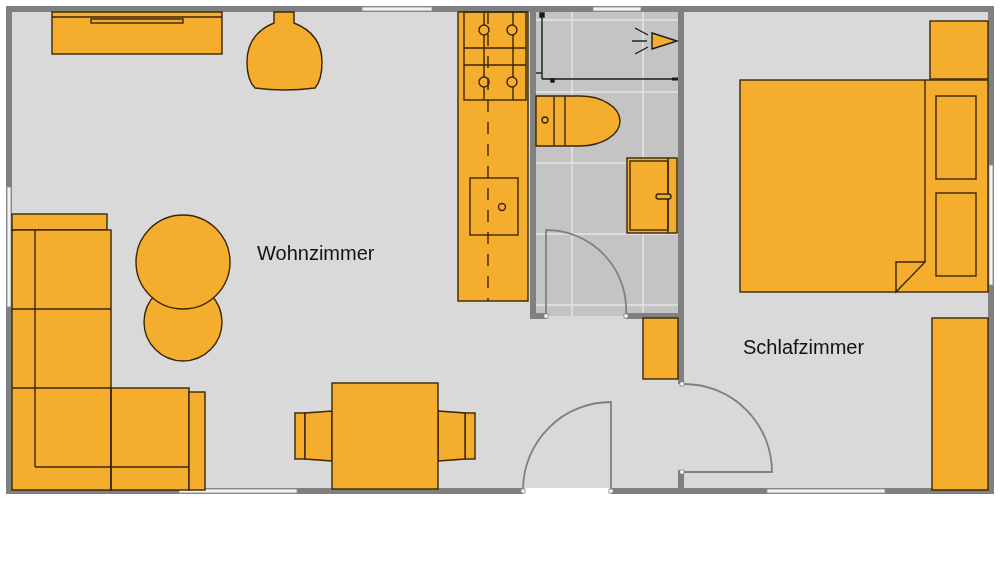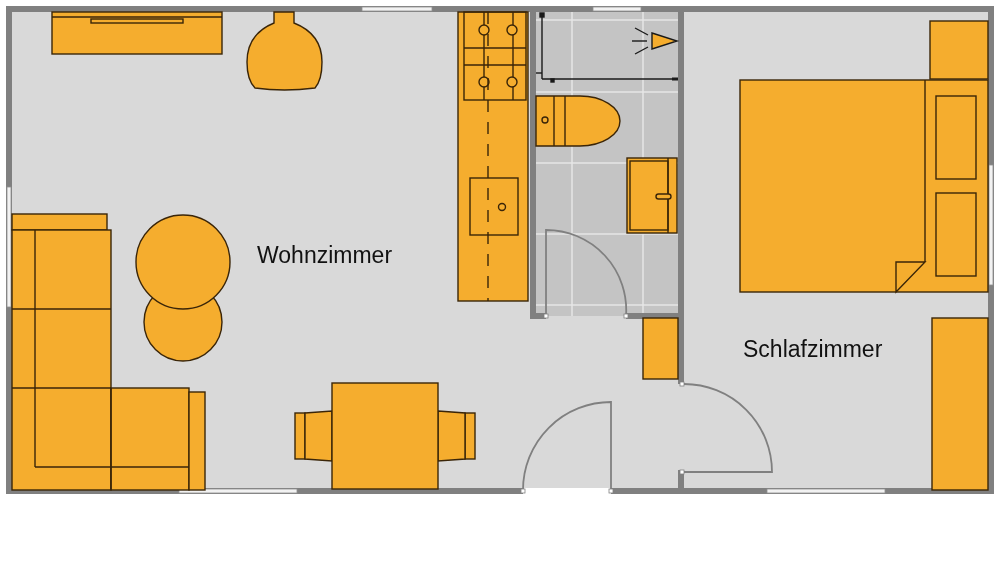--- a/index.html
+++ b/index.html
@@ -1,21 +1,21 @@
 <!DOCTYPE html>
 <html><head>
   <meta charset="utf-8">
   <style>
     html, body { margin: 0; padding: 0; background: #ffffff; }
     body { width: 1000px; height: 583px; overflow: hidden; position: relative; }
     #plan { position: absolute; left: 0; top: 0; }
     .room-label {
       position: absolute;
       font-family: "Liberation Sans", sans-serif;
-      font-size: 23px;
+      font-size: 20px;
       color: #111111;
       white-space: nowrap;
     }
     #lbl-wohn { left: 257px; top: 242px; }
     #lbl-schlaf { left: 743px; top: 336px; text-align: right; }
   </style>
 </head>
 <body>
 
 <svg id="plan" width="1000" height="583" viewBox="0 0 1000 583" xmlns="http://www.w3.org/2000/svg">

